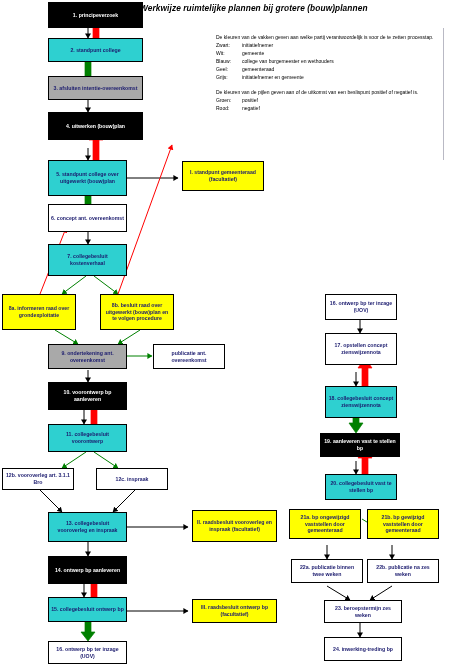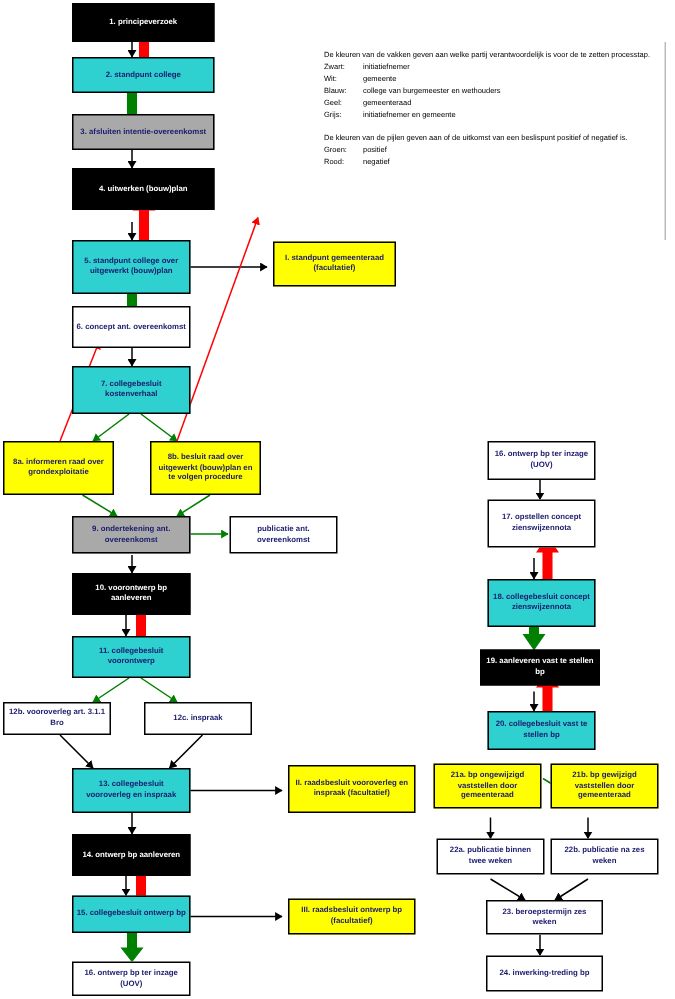--- a/index.html
+++ b/index.html
@@ -26,20 +26,21 @@
   .legend .lkey{width:26px;flex:0 0 26px;}
   .legend .lval{flex:1;}
   .legend .gap{height:6px;}
   .divider{position:absolute;left:443px;top:28px;width:1px;height:132px;background:#b9b9c4;}
 </style>
 </head>
 <body>
 
 <div id="canvas">
 
+  <div class="title">Werkwijze ruimtelijke plannen bij grotere (bouw)plannen</div>
 
   <div class="divider"></div>
 
   <div class="legend">
     <div>De kleuren van de vakken geven aan welke partij verantwoordelijk is voor de te zetten processtap.</div>
     <div class="lrow">
       <span class="lkey">Zwart:</span>
       <span class="lval">initiatiefnemer</span>
     </div>
     <div class="lrow">

